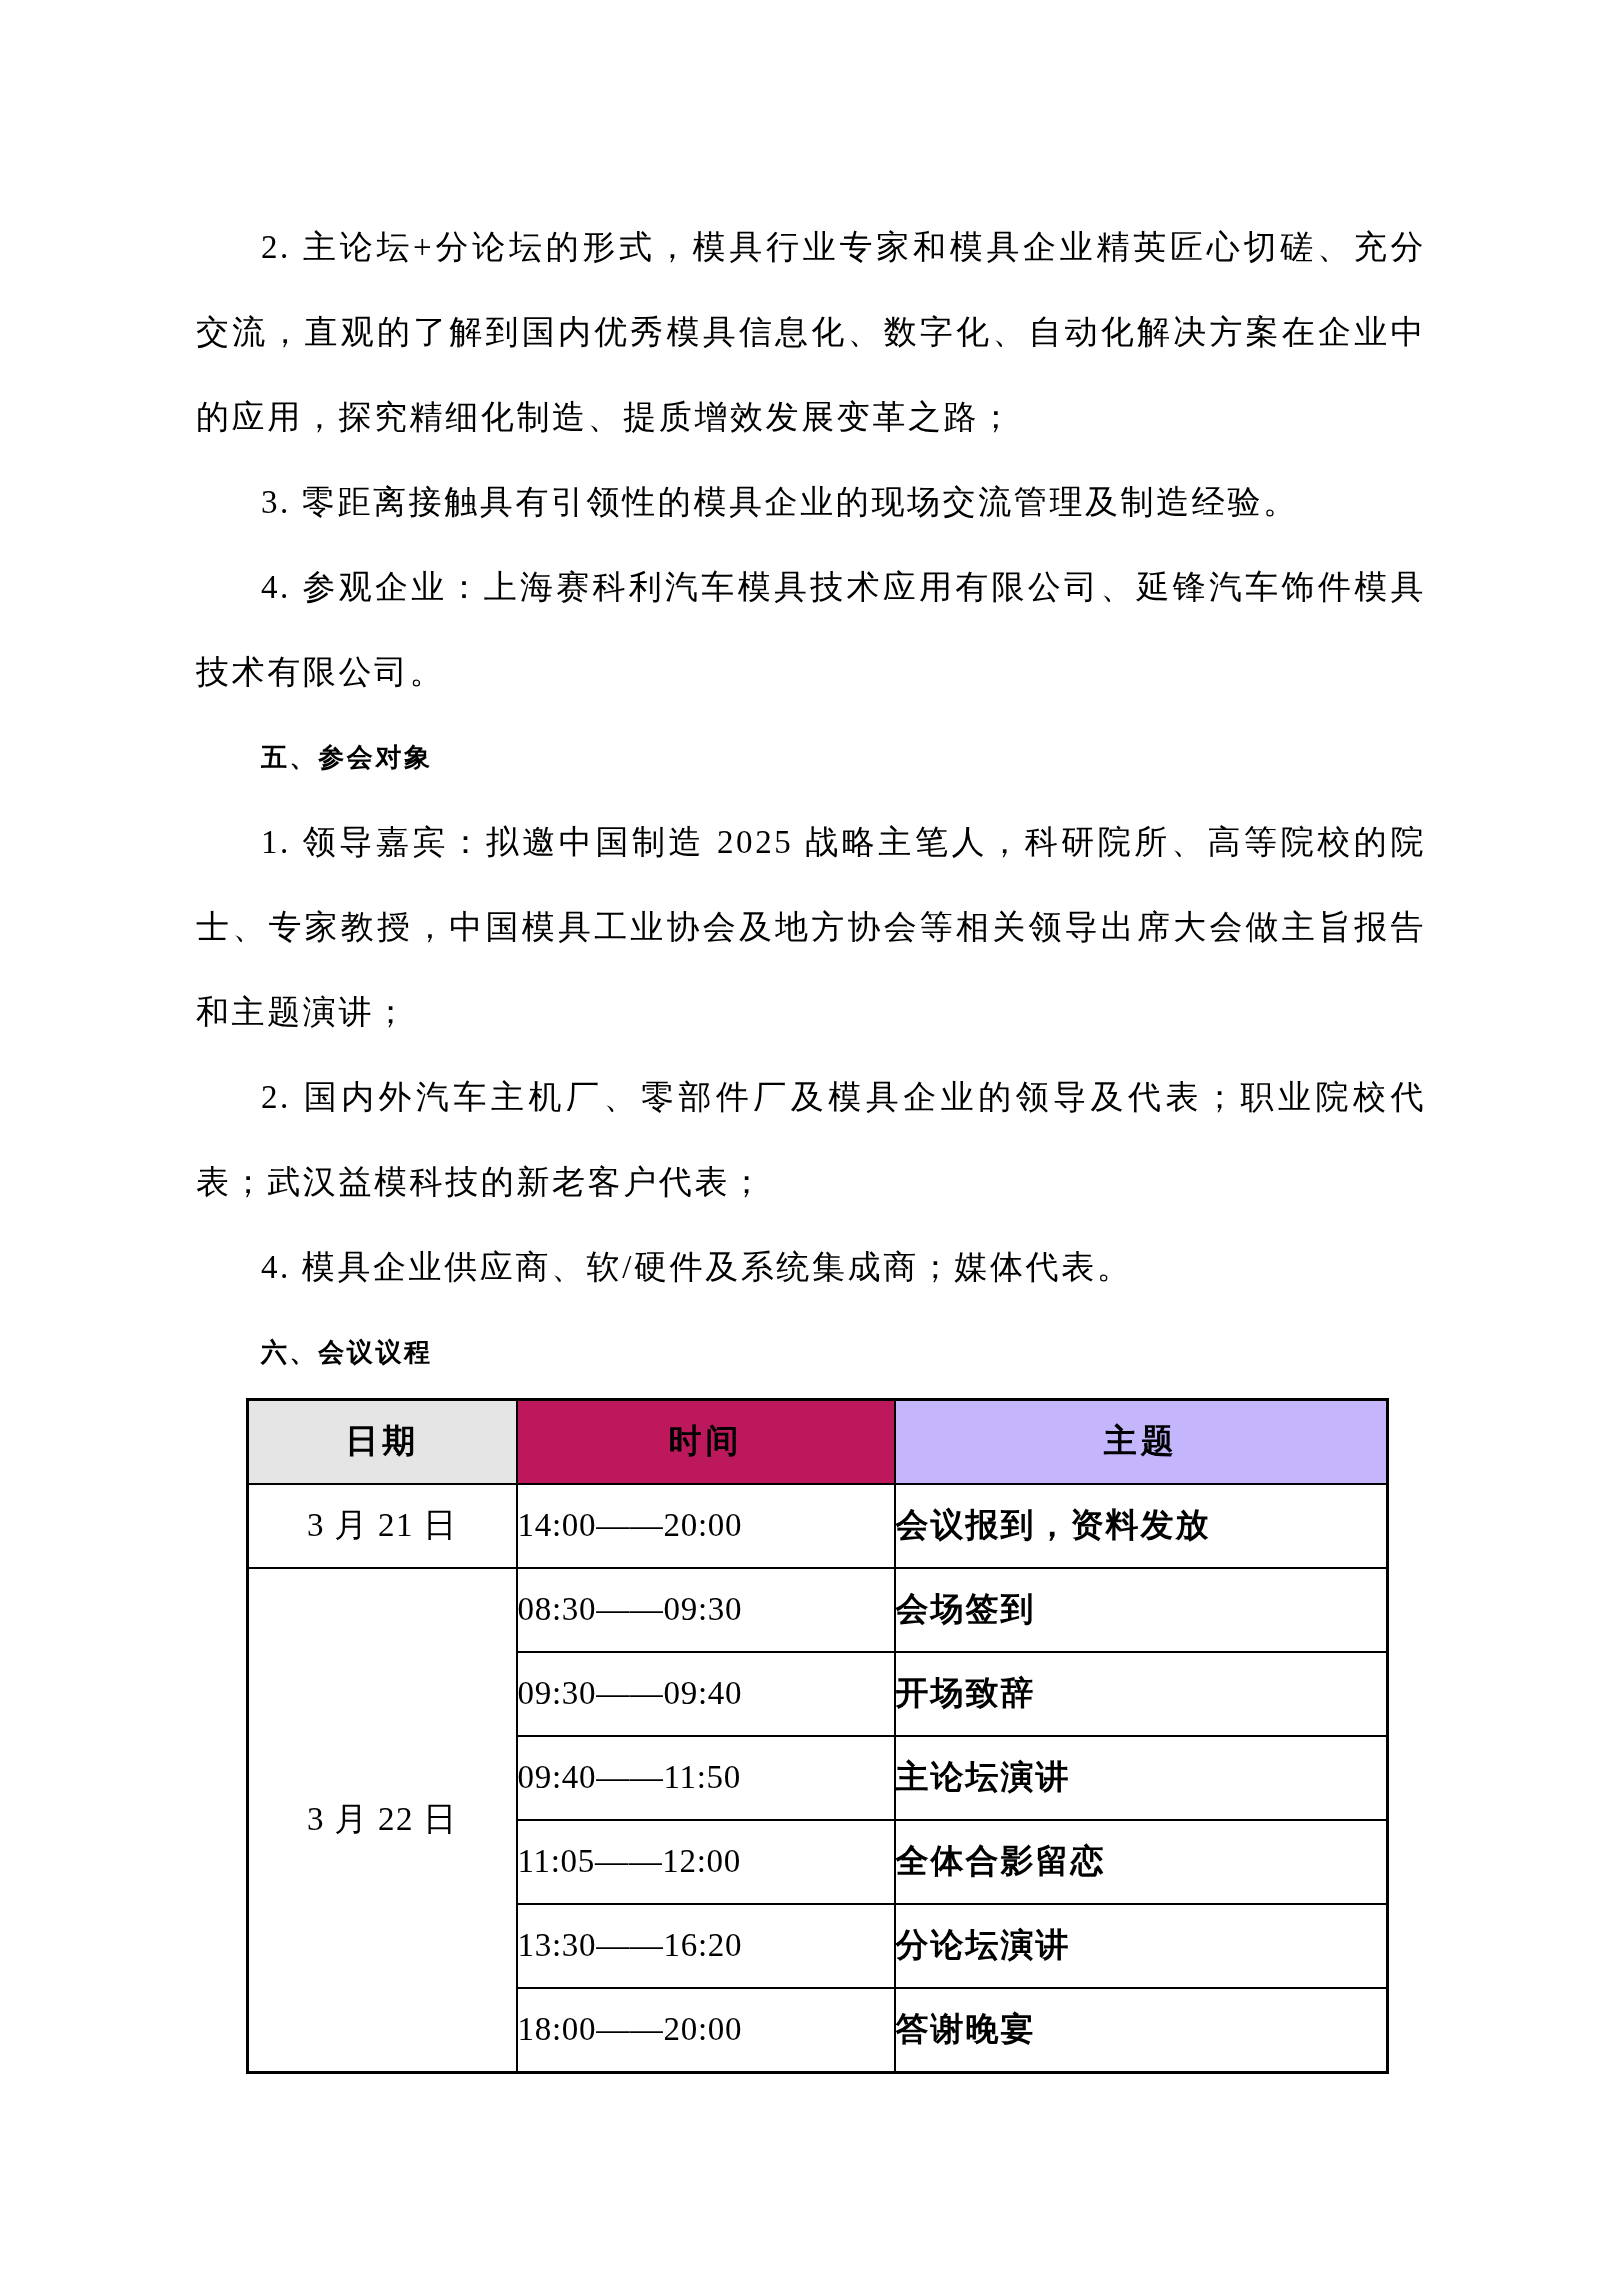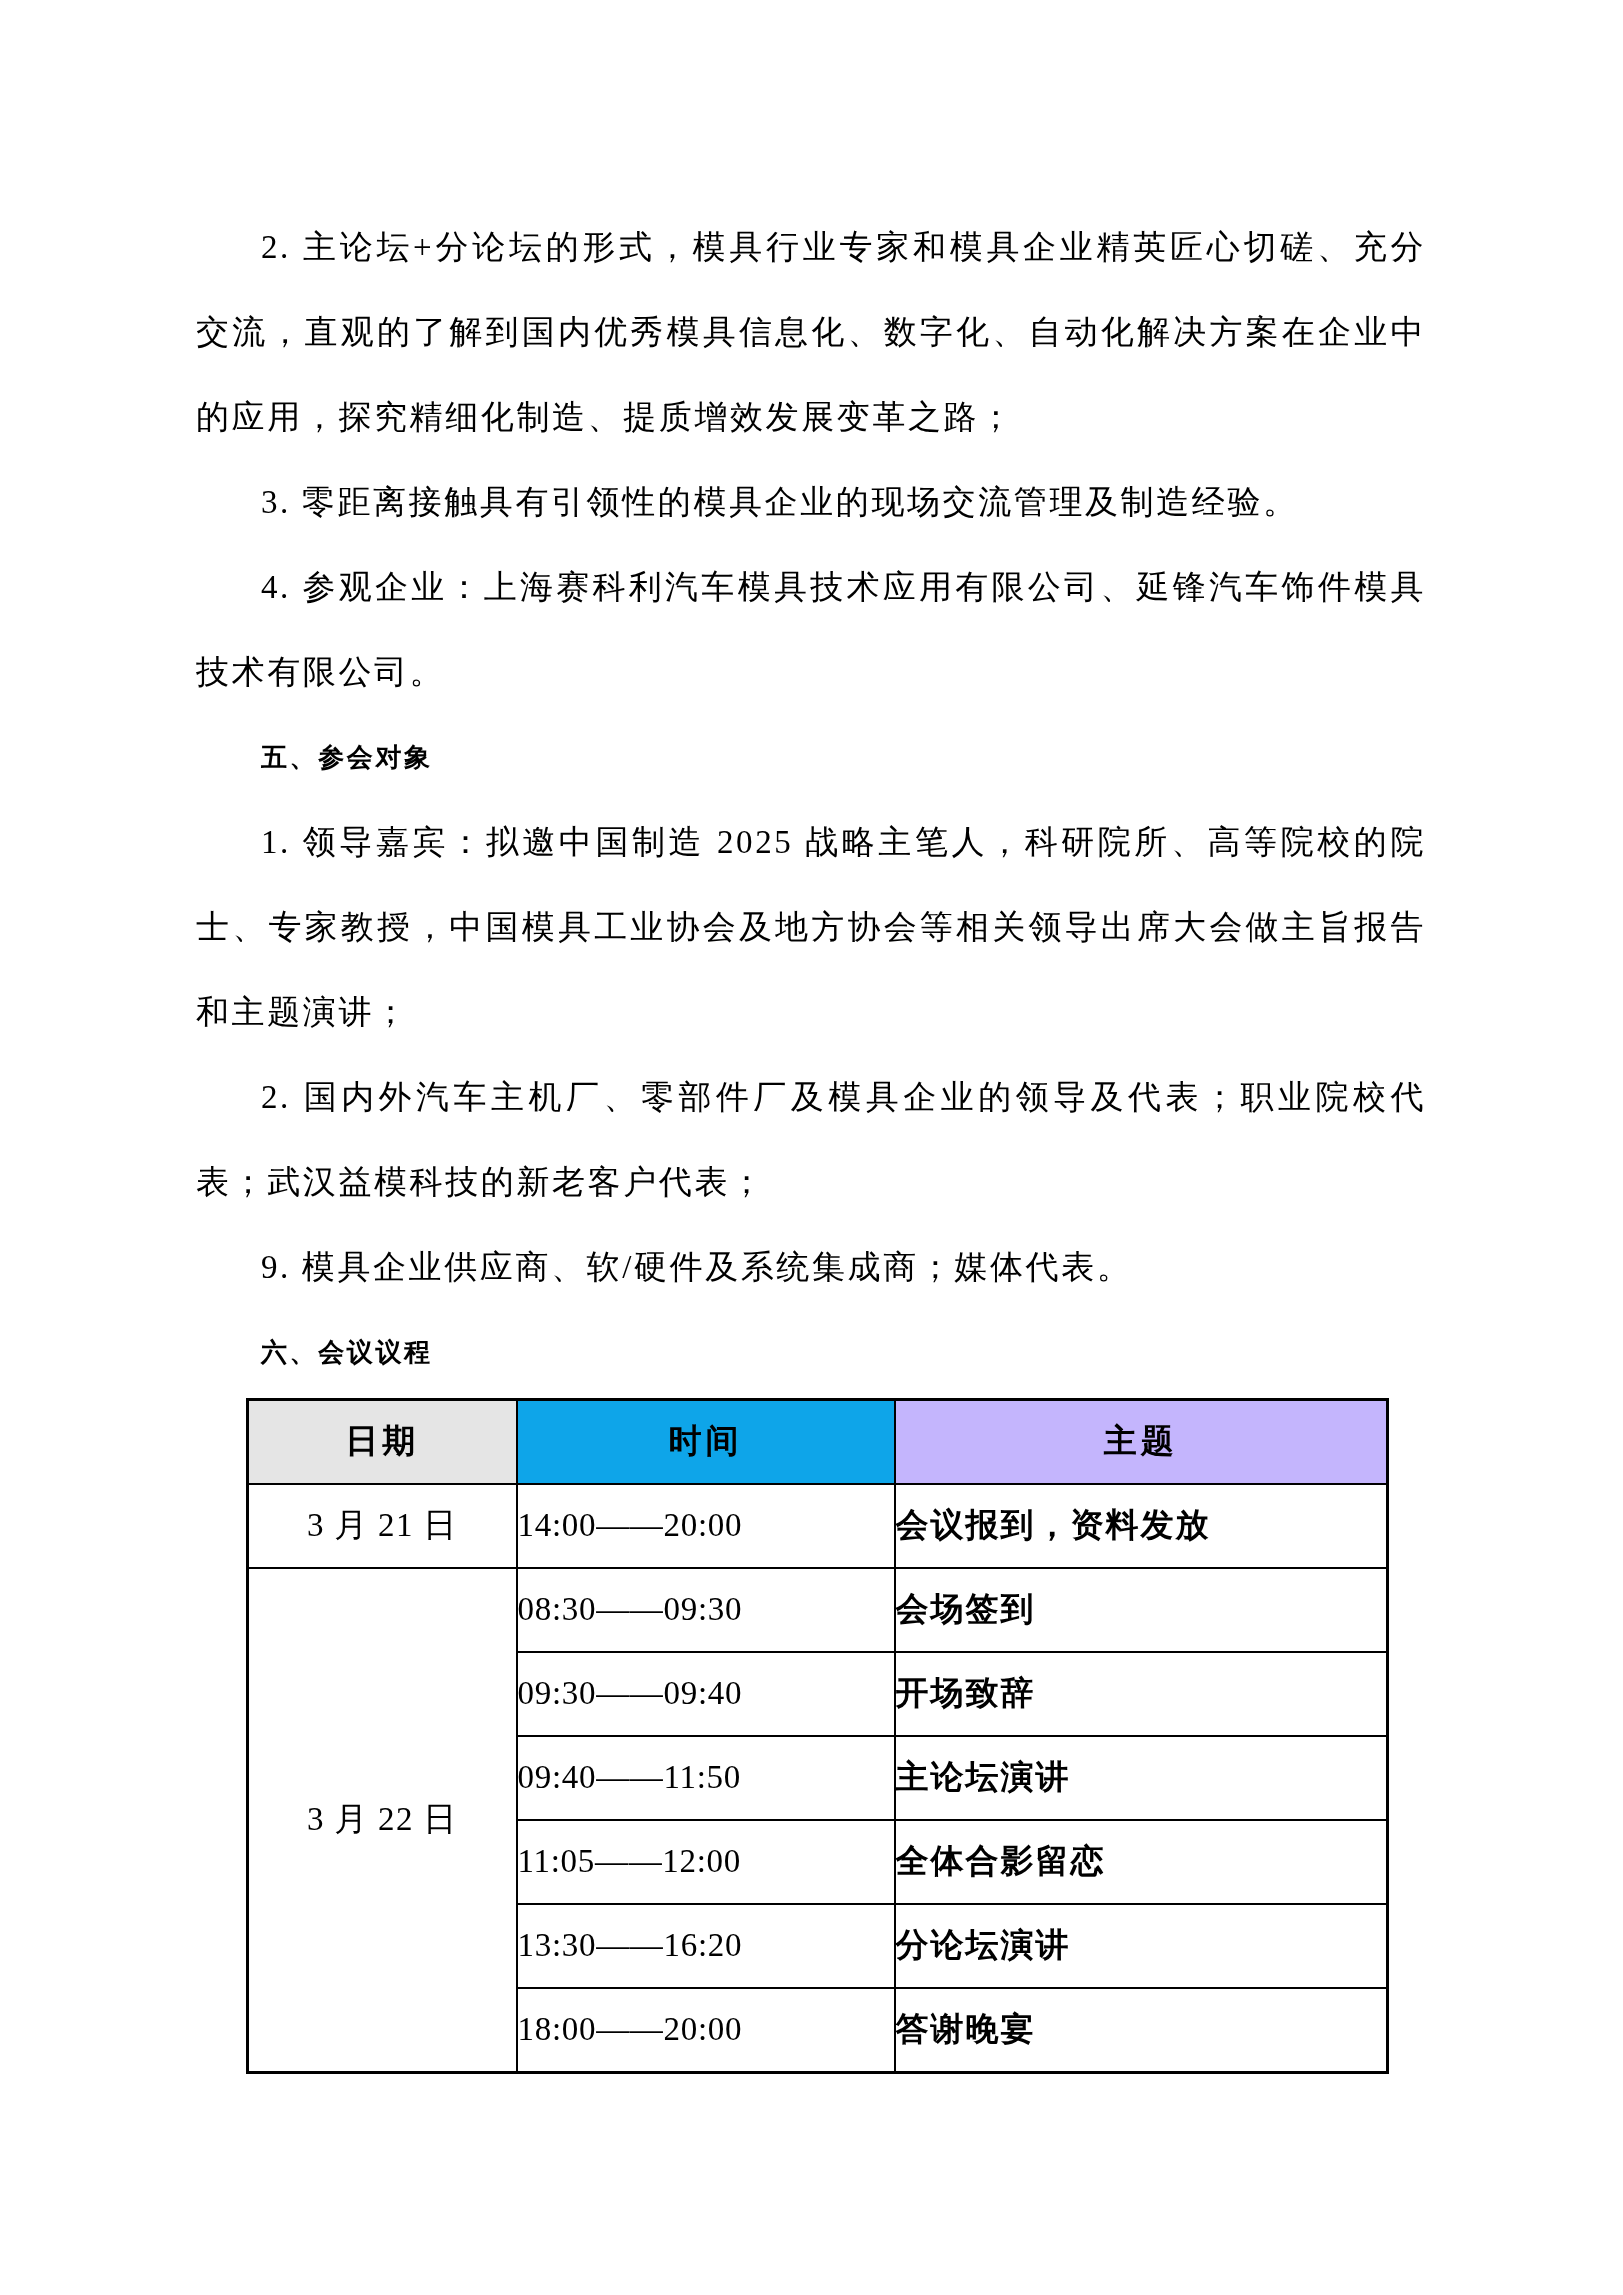--- a/index.html
+++ b/index.html
@@ -89,34 +89,34 @@
   <p class="body-para">3. 零距离接触具有引领性的模具企业的现场交流管理及制造经验。</p>
 
   <p class="body-para">4. 参观企业：上海赛科利汽车模具技术应用有限公司、延锋汽车饰件模具技术有限公司。</p>
 
   <h3 class="section-heading">五、参会对象</h3>
 
   <p class="body-para">1. 领导嘉宾：拟邀中国制造 2025 战略主笔人，科研院所、高等院校的院士、专家教授，中国模具工业协会及地方协会等相关领导出席大会做主旨报告和主题演讲；</p>
 
   <p class="body-para">2. 国内外汽车主机厂、零部件厂及模具企业的领导及代表；职业院校代表；武汉益模科技的新老客户代表；</p>
 
-  <p class="body-para">9. 模具企业供应商、软/硬件及系统集成商；媒体代表。</p>
+  <p class="body-para">4. 模具企业供应商、软/硬件及系统集成商；媒体代表。</p>
 
   <h3 class="section-heading">六、会议议程</h3>
 
   <table class="agenda">
     <colgroup>
       <col style="width:269px">
       <col style="width:378px">
       <col style="width:493px">
     </colgroup>
     <thead>
       <tr>
         <th style="background-color: #e5e5e5;">日期</th>
-        <th style="background-color: #0ea5e9;">时间</th>
+        <th style="background-color: #be185d;">时间</th>
         <th style="background-color: #c4b5fd;">主题</th>
       </tr>
     </thead>
     <tbody>
       <tr>
         <td class="cell-date">3 月 21 日</td>
         <td class="cell-time">14:00——20:00</td>
         <td class="cell-topic">会议报到，资料发放</td>
       </tr>
       <tr>

